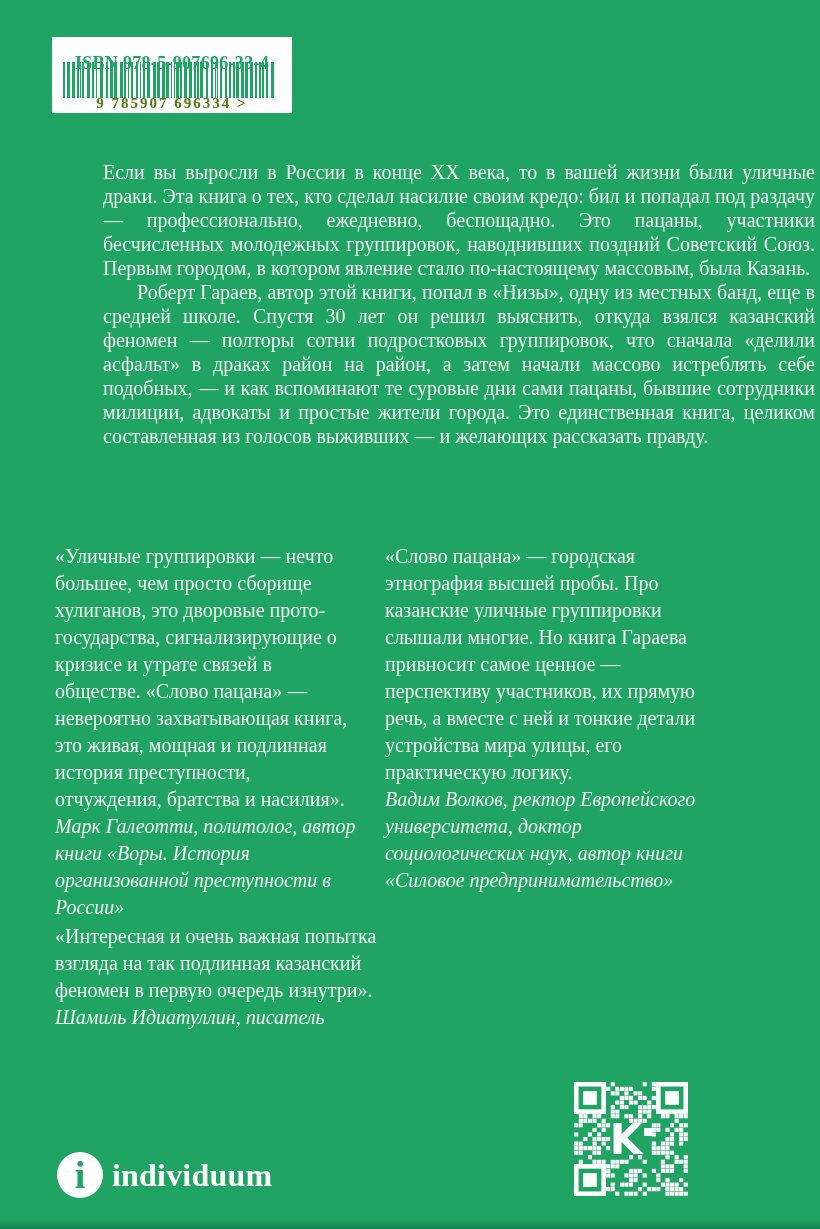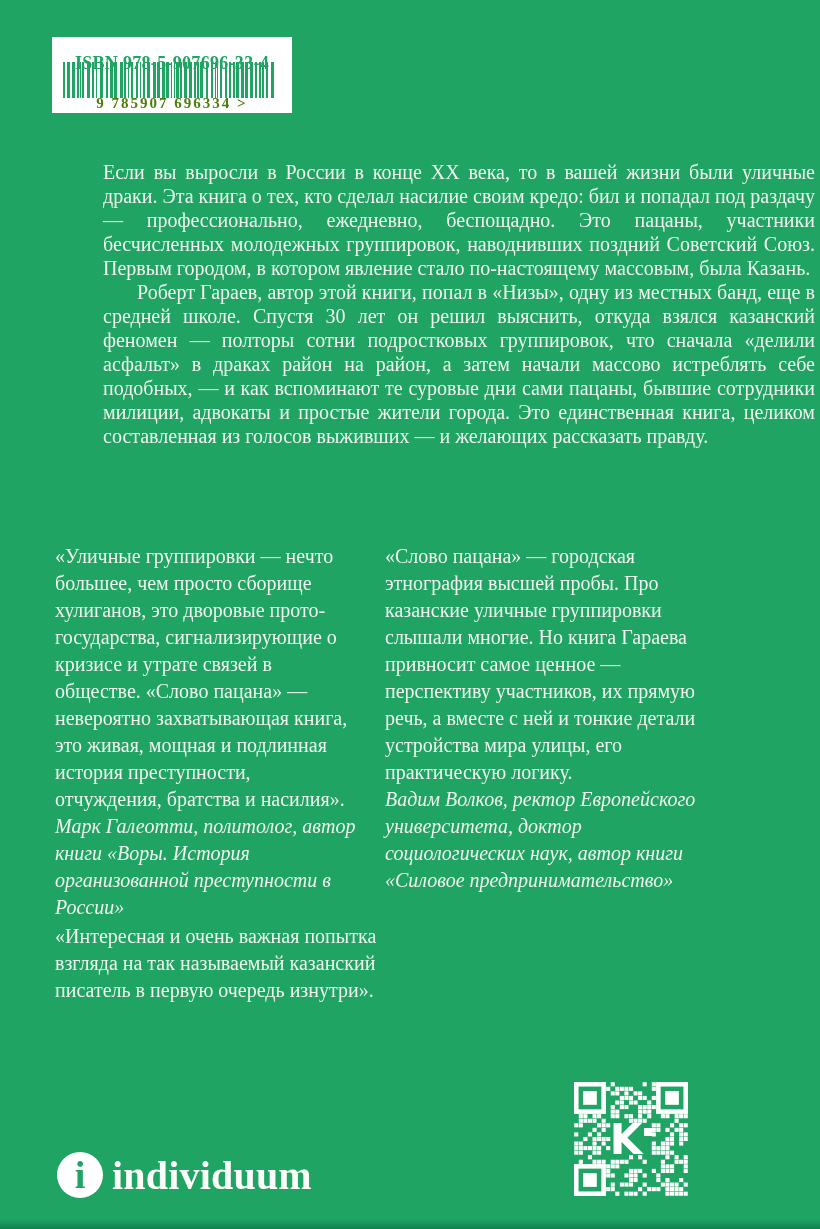--- a/index.html
+++ b/index.html
@@ -60,21 +60,21 @@
     margin-left:4px;margin-top:-14px;
   }
   
   .publisher{position:absolute;left:57px;top:1150px;height:50px;display:flex;align-items:center;}
   .pub-circle{
     width:46px;height:46px;border-radius:50%;background:#FFFFFF;
     display:flex;align-items:center;justify-content:center;
     font-weight:bold;font-size:38px;color:#1FA464;line-height:1;
   }
   .pub-name{
-    margin-left:9px;font-weight:bold;font-size:40px;color:#FBFCF8;
+    margin-left:9px;font-weight:bold;font-size:32px;color:#FBFCF8;
     letter-spacing:0.2px;
   }
 </style>
 </head>
 <body>
 
 <div class="cover">
 
   <div class="barcode-box">
     <div class="isbn-label">ISBN 978-5-907696-33-4</div>
@@ -145,21 +145,22 @@
     <p>«Слово пацана» — городская этнография высшей пробы. Про казанские уличные группировки слышали многие. Но книга Гараева привносит самое ценное — перспективу участников, их прямую речь, а вместе с ней и тонкие детали устройства мира улицы, его практическую логику.</p>
     <p class="attr">Вадим Волков, ректор Европейского университета, доктор социологических наук, автор книги «Силовое предпринимательство»</p>
   </div>
 
   <div class="quote quote-left">
     <p>«Уличные группировки — нечто большее, чем просто сборище хулиганов, это дворовые прото-государства, сигнализирующие о кризисе и утрате связей в обществе. «Слово пацана» — невероятно захватывающая книга, это живая, мощная и подлинная история преступности, отчуждения, братства и насилия».</p>
     <p class="attr">Марк Галеотти, политолог, автор книги «Воры. История организованной преступности в России»</p>
   </div>
 
   <div class="quote quote-bottom">
-    <p>«Интересная и очень важная попытка взгляда на так называемый казанский писатель в первую очередь изнутри».</p>
+    <p>«Интересная и очень важная попытка взгляда на так подлинная казанский феномен в первую очередь изнутри».</p>
+    <p class="attr">Шамиль Идиатуллин, писатель</p>
   </div>
 
   <div class="qr">
     <svg id="qr-svg" width="114" height="114" viewBox="0 0 25 25">
         <rect x="8.05" y="0.05" width="0.9" height="0.9" fill="#FFFFFF"></rect>
         <rect x="15.05" y="0.05" width="0.9" height="0.9" fill="#FFFFFF"></rect>
         <rect x="17.05" y="0.05" width="0.9" height="0.9" fill="#FFFFFF"></rect>
         <rect x="7.05" y="1.05" width="0.9" height="0.9" fill="#FFFFFF"></rect>
         <rect x="9.05" y="1.05" width="0.9" height="0.9" fill="#FFFFFF"></rect>
         <rect x="10.05" y="1.05" width="0.9" height="0.9" fill="#FFFFFF"></rect>

